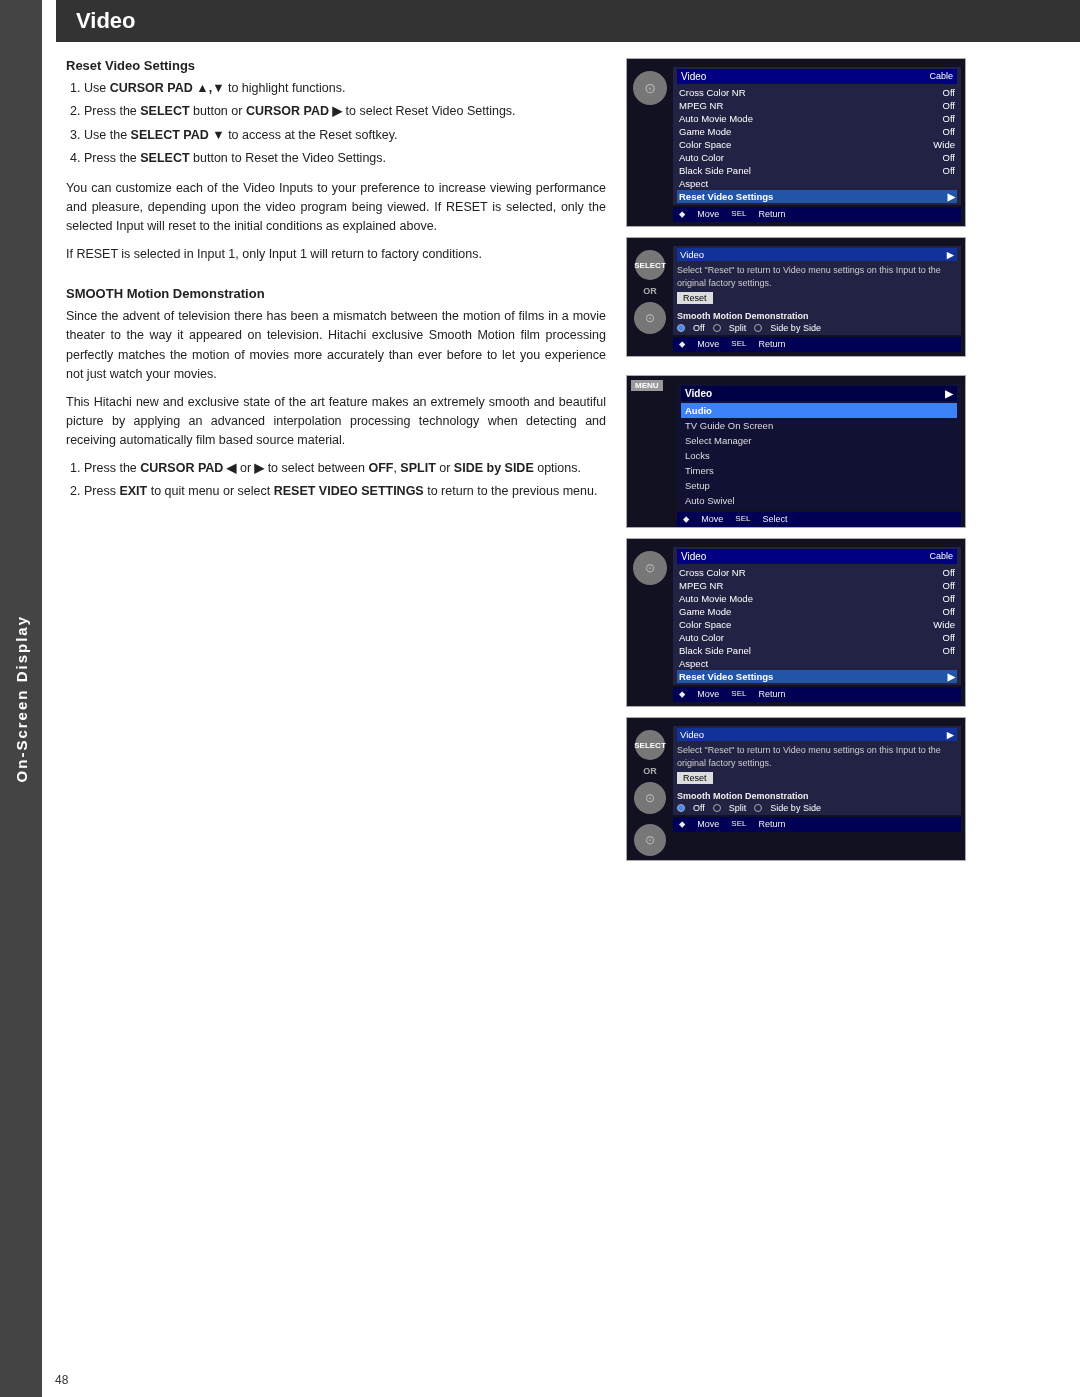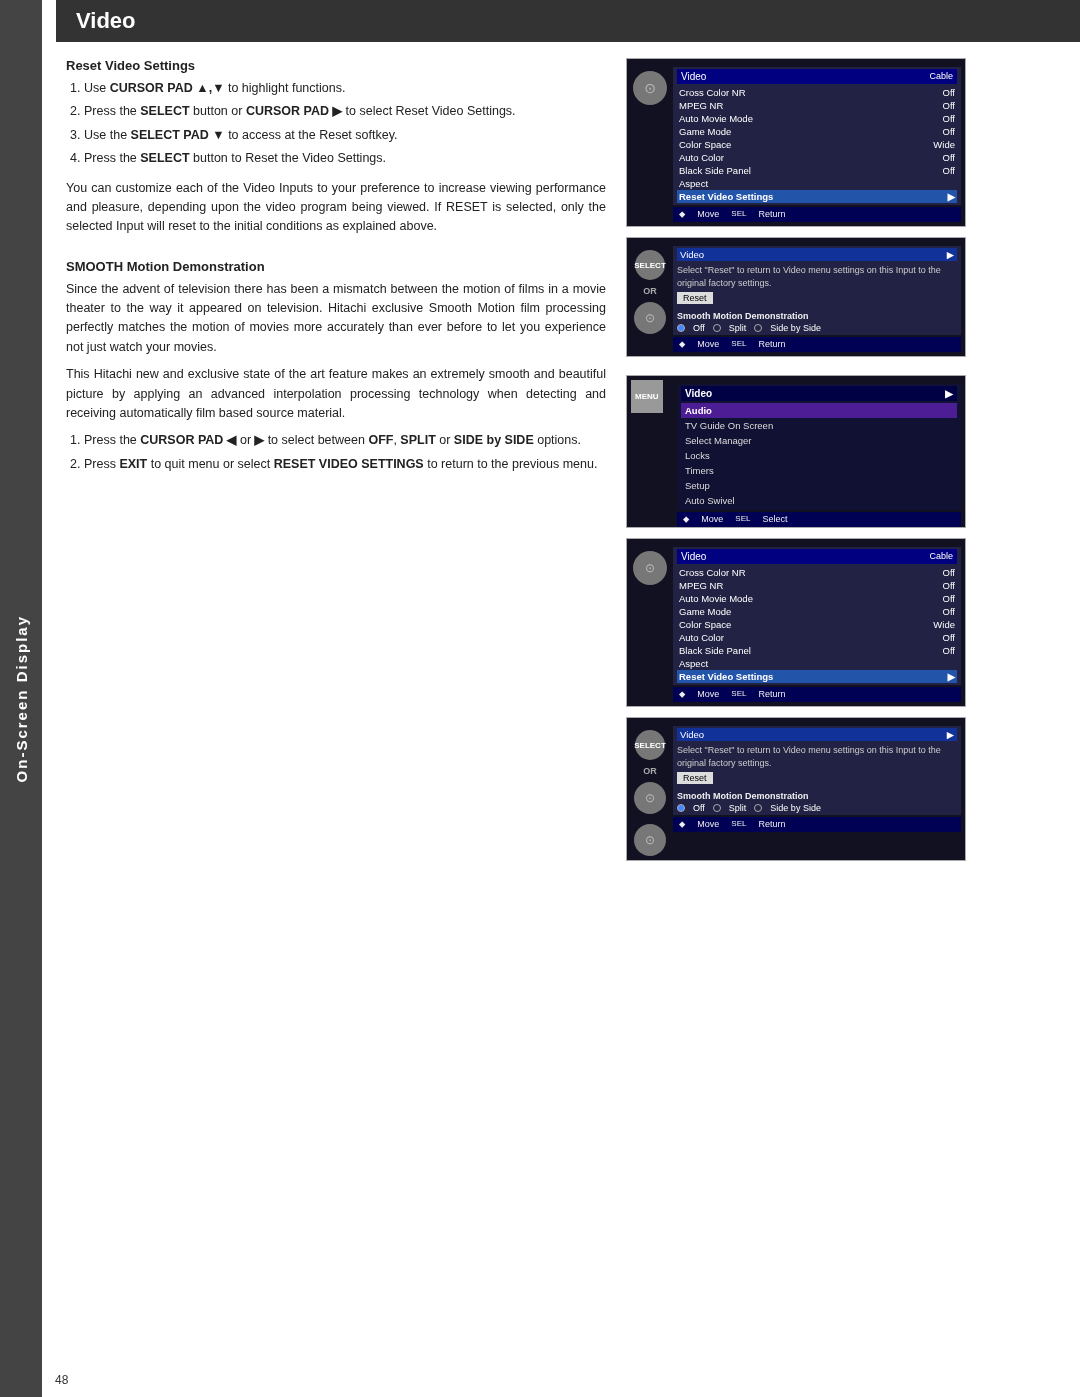--- a/index.html
+++ b/index.html
@@ -281,21 +281,21 @@
       font-size: 10px;
       font-weight: bold;
       margin-bottom: 2px;
     }
     .main-menu-item {
       padding: 2px 4px;
       font-size: 9.5px;
       color: #ddd;
     }
     .main-menu-item.highlighted {
-      background: #4c1d95;
+      background: #3b82f6;
       color: #fff;
       font-weight: bold;
     }
 
     
     .page-num {
       position: absolute;
       bottom: 10px;
       left: 55px;
       font-size: 12px;
@@ -331,20 +331,21 @@
         <li>
           Use the <span class="bold">SELECT PAD ▼</span> to access at the Reset softkey.
         </li>
         <li>
           Press the <span class="bold">SELECT</span> button to Reset the Video Settings.
         </li>
       </ol>
 
       <p>You can customize each of the Video Inputs to your preference to increase viewing performance and pleasure, depending upon the video program being viewed. If RESET is selected, only the selected Input will reset to the initial conditions as explained above.</p>
 
+      <p>If RESET is selected in Input 1, only Input 1 will return to factory conditions.</p>
 
       <div class="section-title" style="margin-top:22px;">SMOOTH Motion Demonstration</div>
 
       <p>Since the advent of television there has been a mismatch between the motion of films in a movie theater to the way it appeared on television. Hitachi exclusive Smooth Motion film processing perfectly matches the motion of movies more accurately than ever before to let you experience not just watch your movies.</p>
 
       <p>This Hitachi new and exclusive state of the art feature makes an extremely smooth and beautiful picture by applying an advanced interpolation processing technology when detecting and receiving automatically film based source material.</p>
 
 
       <ol>
         <li>
@@ -452,21 +453,21 @@
               <span>⬥</span>
               <span>Move</span>
               <span style="font-size:8px;">SEL</span>
               <span>Return</span>
             </div>
           </div>
         </div>
       </div>
 
       <div class="screen-box" style="background:#111122; min-height:115px; margin-top:8px; position:relative;">
-        <div style="position:absolute; top:4px; left:4px; background:#999; color:#fff; font-size:8px; padding:12px 4px; font-weight:bold; z-index:2;">MENU</div>
+        <div style="position:absolute; top:4px; left:4px; background:#999; color:#fff; font-size:8px; padding:1px 4px; font-weight:bold; z-index:2;">MENU</div>
         <div style="padding:4px 4px 0 50px;">
           <div class="main-menu-panel" style="margin:0; padding:2px 4px;">
             <div class="main-menu-title-row">
               <span>Video</span>
               <span>▶</span>
             </div>
             <div class="main-menu-item highlighted">Audio</div>
             <div class="main-menu-item">TV Guide On Screen</div>
             <div class="main-menu-item">Select Manager</div>
             <div class="main-menu-item">Locks</div>

